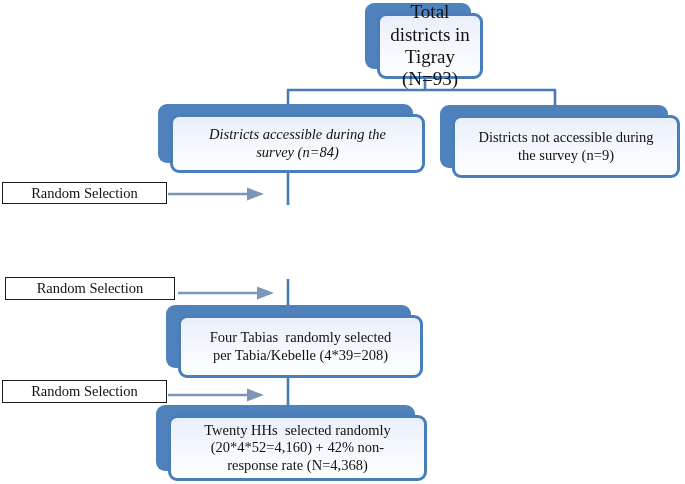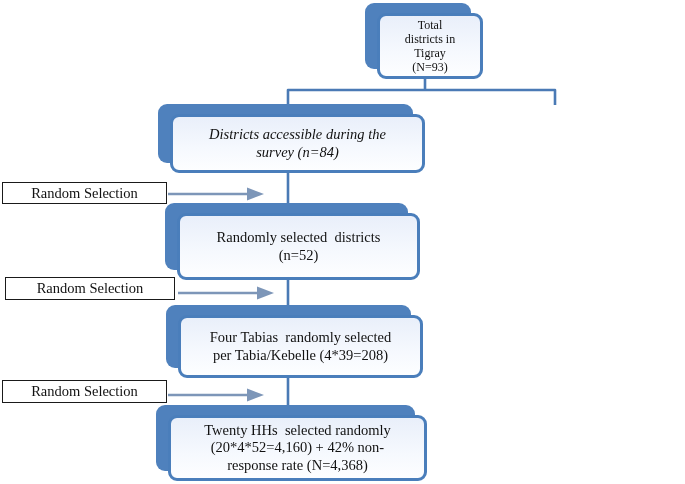--- a/index.html
+++ b/index.html
@@ -38,21 +38,21 @@
     display: flex;
     align-items: center;
     justify-content: center;
     text-align: center;
     font-size: 14.5px;
     line-height: 1.2;
     padding: 1px 4px;
     box-sizing: border-box;
   }
   .flowbox .front span { white-space: pre-wrap; }
-  .flowbox.small-font .front { font-size: 12px; line-height: 1.18; }
+  .flowbox.small-font .front { font-size: 19px; line-height: 1.18; }
   .sel-label {
     position: absolute;
     z-index: 3;
     background: #ffffff;
     border: 1.5px solid #1a1a1a;
     display: flex;
     align-items: center;
     justify-content: center;
     text-align: center;
     font-size: 14.5px;
@@ -84,28 +84,28 @@
   </div>
 
   <div class="flowbox" style="left:170px; top:114px; width:255px; height:59px;font-style:italic;">
     <div class="shadow"></div>
     <div class="front">
       <span>Districts accessible during the
 survey (n=84)</span>
     </div>
   </div>
 
-
-  <div class="flowbox" style="left:177px; top:213px; width:243px; height:67px;">
+  <div class="flowbox" style="left:452px; top:115px; width:228px; height:63px;">
     <div class="shadow"></div>
     <div class="front">
-      <span>Randomly selected  districts
-(n=52)</span>
+      <span>Districts not accessible during
+the survey (n=9)</span>
     </div>
   </div>
+
 
   <div class="flowbox" style="left:178px; top:315px; width:245px; height:63px;">
     <div class="shadow"></div>
     <div class="front">
       <span>Four Tabias  randomly selected
 per Tabia/Kebelle (4*39=208)</span>
     </div>
   </div>
 
   <div class="flowbox" style="left:168px; top:415px; width:259px; height:66px;">

